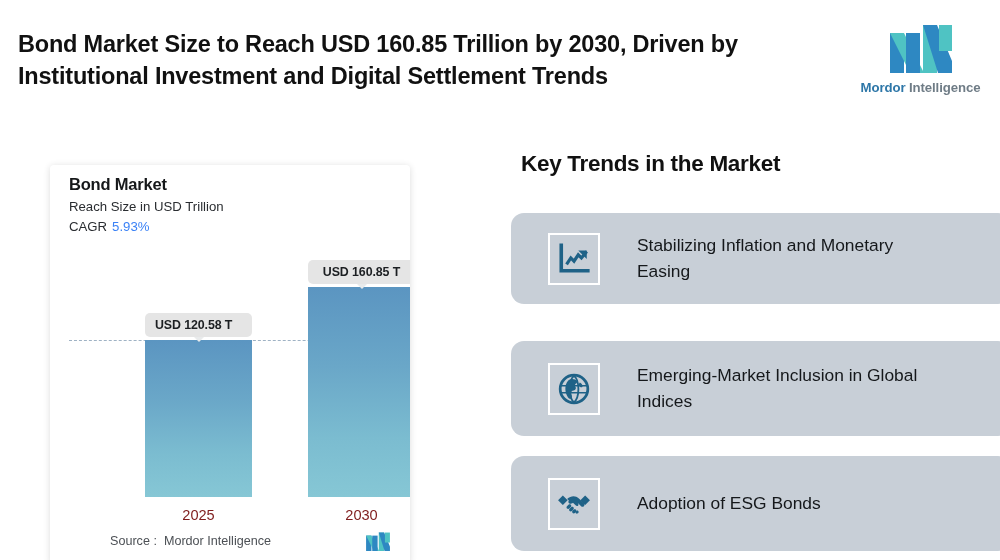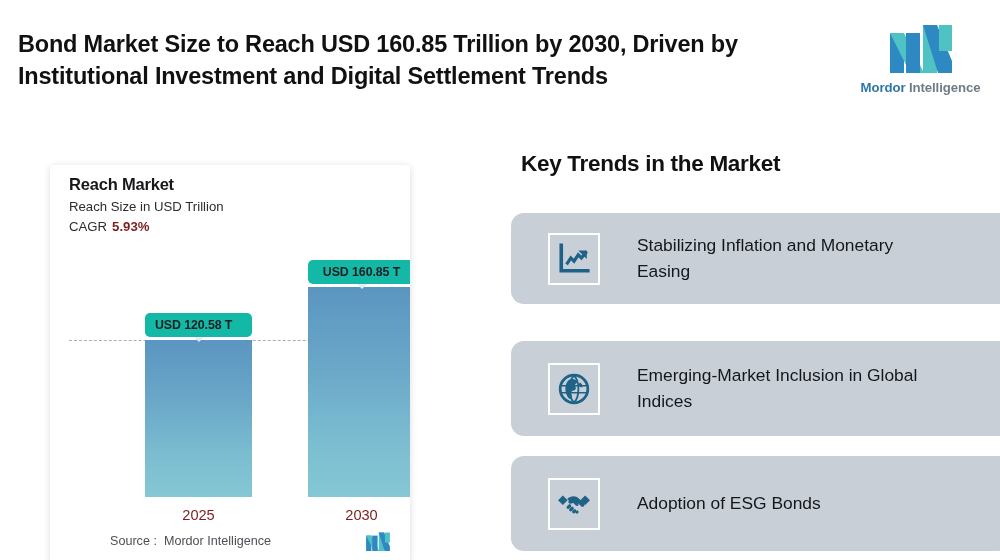--- a/index.html
+++ b/index.html
@@ -74,21 +74,21 @@
     letter-spacing: -0.2px;
   }
   #chart-subtitle {
     position: absolute; left: 19px; top: 34px;
     font-size: 13.2px; font-weight: 400; color: #2a2d31;
   }
   #cagr-row {
     position: absolute; left: 19px; top: 54px;
     font-size: 13.2px; color: #2a2d31; white-space: nowrap;
   }
-  #cagr-row .cagr-value { color: #7f1d1d; margin-left: 5px; font-weight: bold; }
+  #cagr-row .cagr-value { color: #3b82f6; margin-left: 5px; }
 
   
   #plot {
     position: absolute;
     left: 0; top: 95px;
     width: 360px; height: 250px;
   }
 
   .gridline {
     position: absolute;
@@ -99,21 +99,21 @@
   }
 
   .bar {
     position: absolute;
     bottom: 0;
     background: linear-gradient(180deg, #5b95c1 0%, #6aa7c8 38%, #7bbcd0 72%, #86c7d5 100%);
   }
 
   .bar-badge {
     position: absolute;
-    background: #14b8a6;
+    background: #e5e5e5;
     border-radius: 5px;
     padding: 5px 10px 5px 10px;
     font-size: 12.4px;
     font-weight: 700;
     color: #1c1f22;
     white-space: nowrap;
     letter-spacing: -0.1px;
   }
   .bar-badge::after {
     content: "";
@@ -203,21 +203,21 @@
       <polygon points="16,12 30,12 30,52 16,52" fill="#2e88c2"></polygon>
       <polygon points="33,4 47,4 47,52 33,52" fill="#4fc3c3"></polygon>
       <polygon points="33,4 47,4 62,40 62,52 48,52" fill="#2e88c2"></polygon>
       <polygon points="49,4 62,4 62,30 49,30" fill="#4fc3c3"></polygon>
     </svg>
     <div id="logo-word"><span class="w1">Mordor</span> <span class="w2">Intelligence</span></div>
   </div>
 
   <div id="chart-card">
 
-    <div id="chart-title">Reach Market</div>
+    <div id="chart-title">Bond Market</div>
     <div id="chart-subtitle">Reach Size in USD Trillion</div>
     <div id="cagr-row">
       <span>CAGR</span><span class="cagr-value">5.93%</span>
     </div>
 
     <div id="plot">
       <div class="gridline" id="gridline-0" style="top: 80px;"></div>
 
       <div class="bar" id="bar-0" style="left: 95px; width: 107px; height: 157px; bottom: 13px;"></div>
       <div class="bar" id="bar-1" style="left: 258px; width: 107px; height: 210px; bottom: 13px;"></div>

